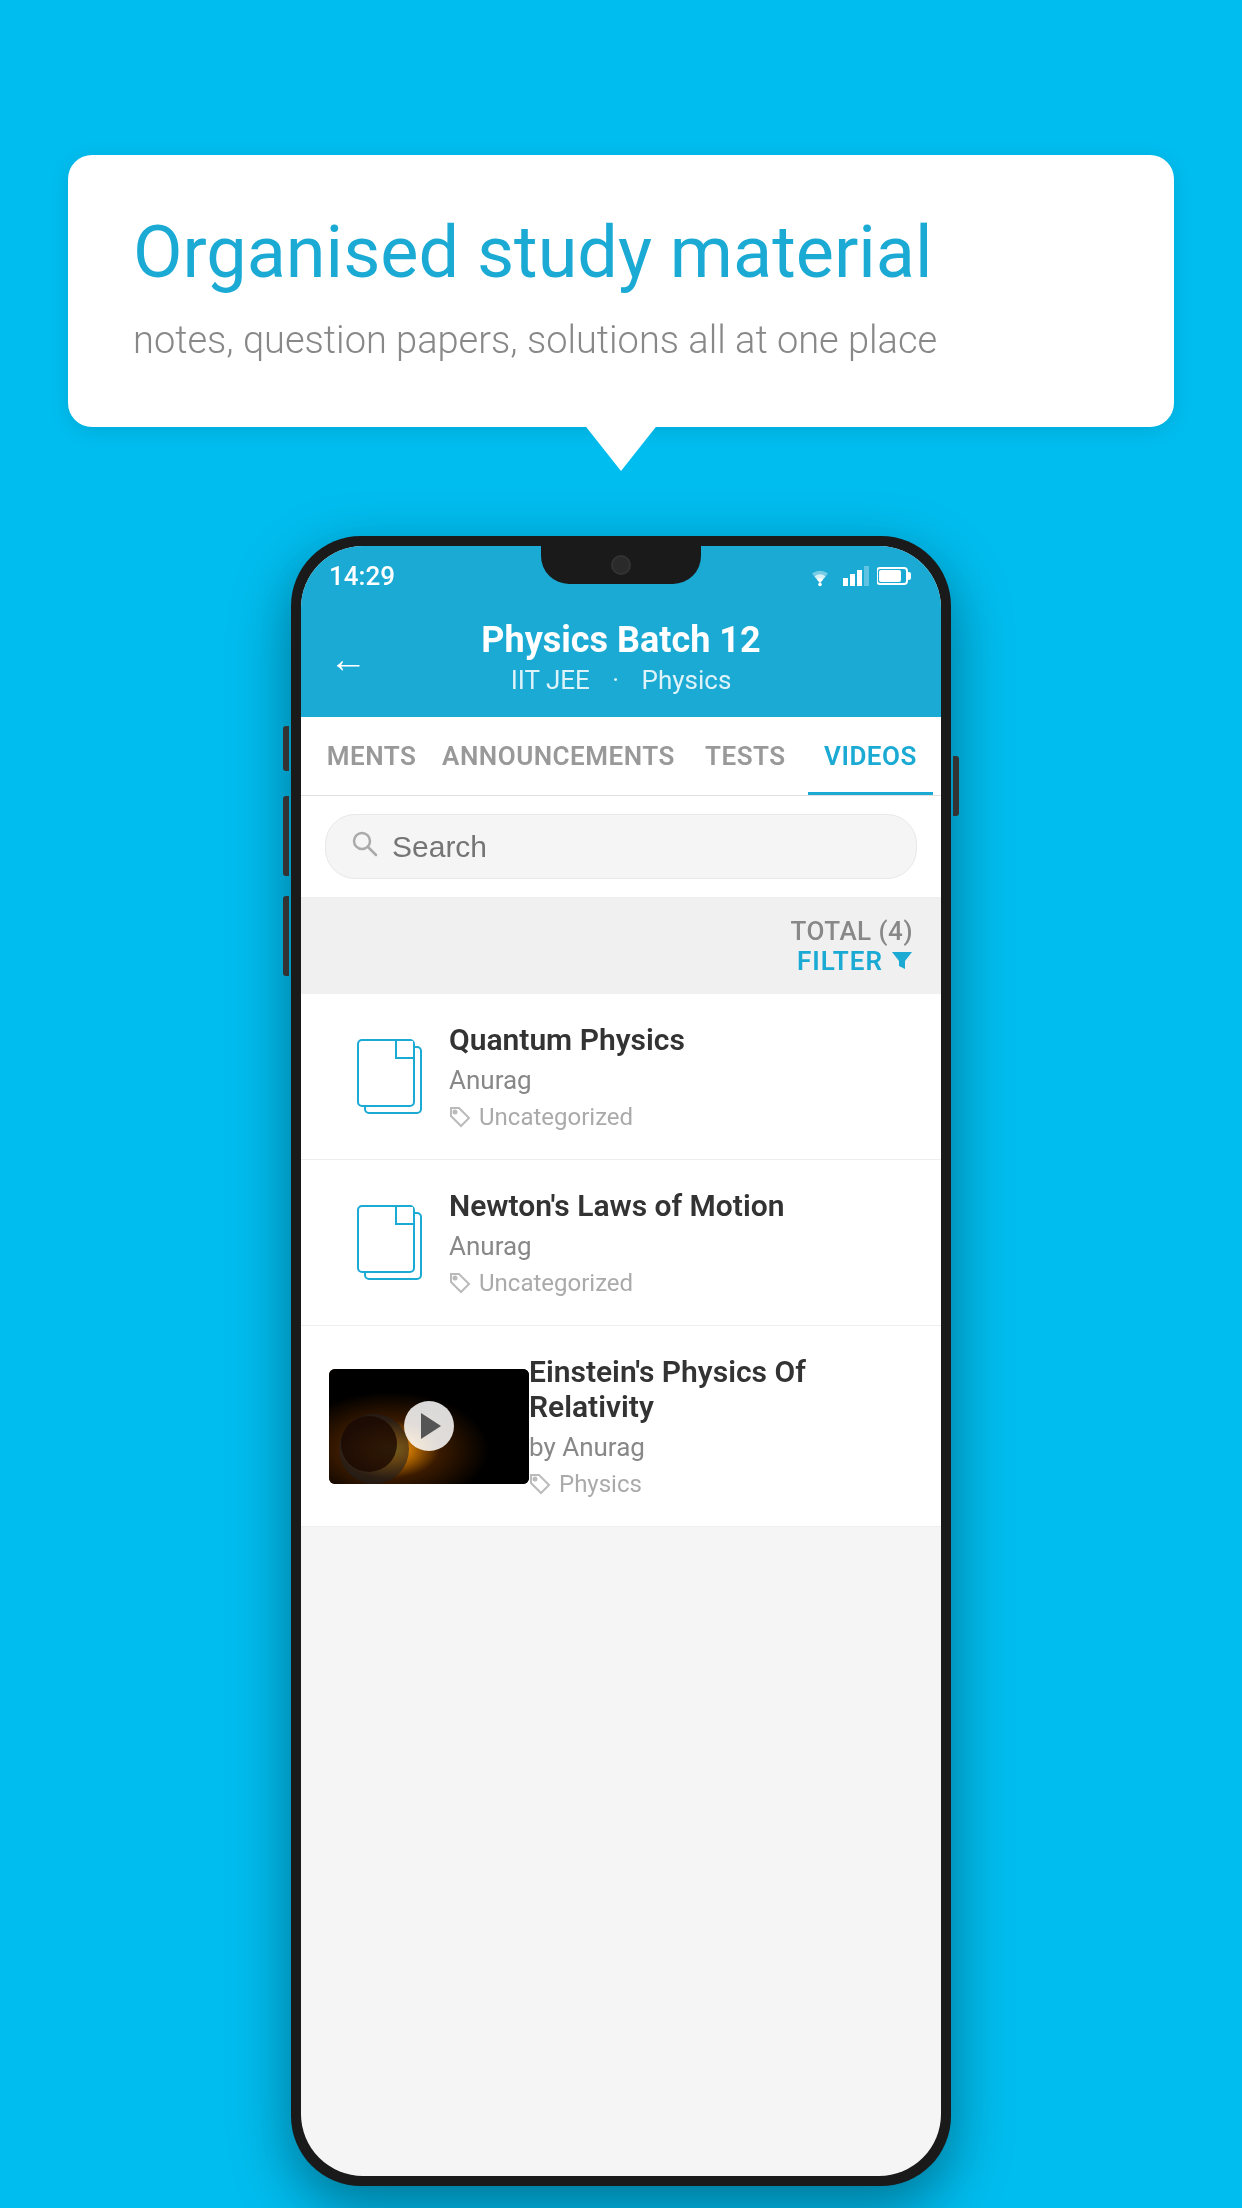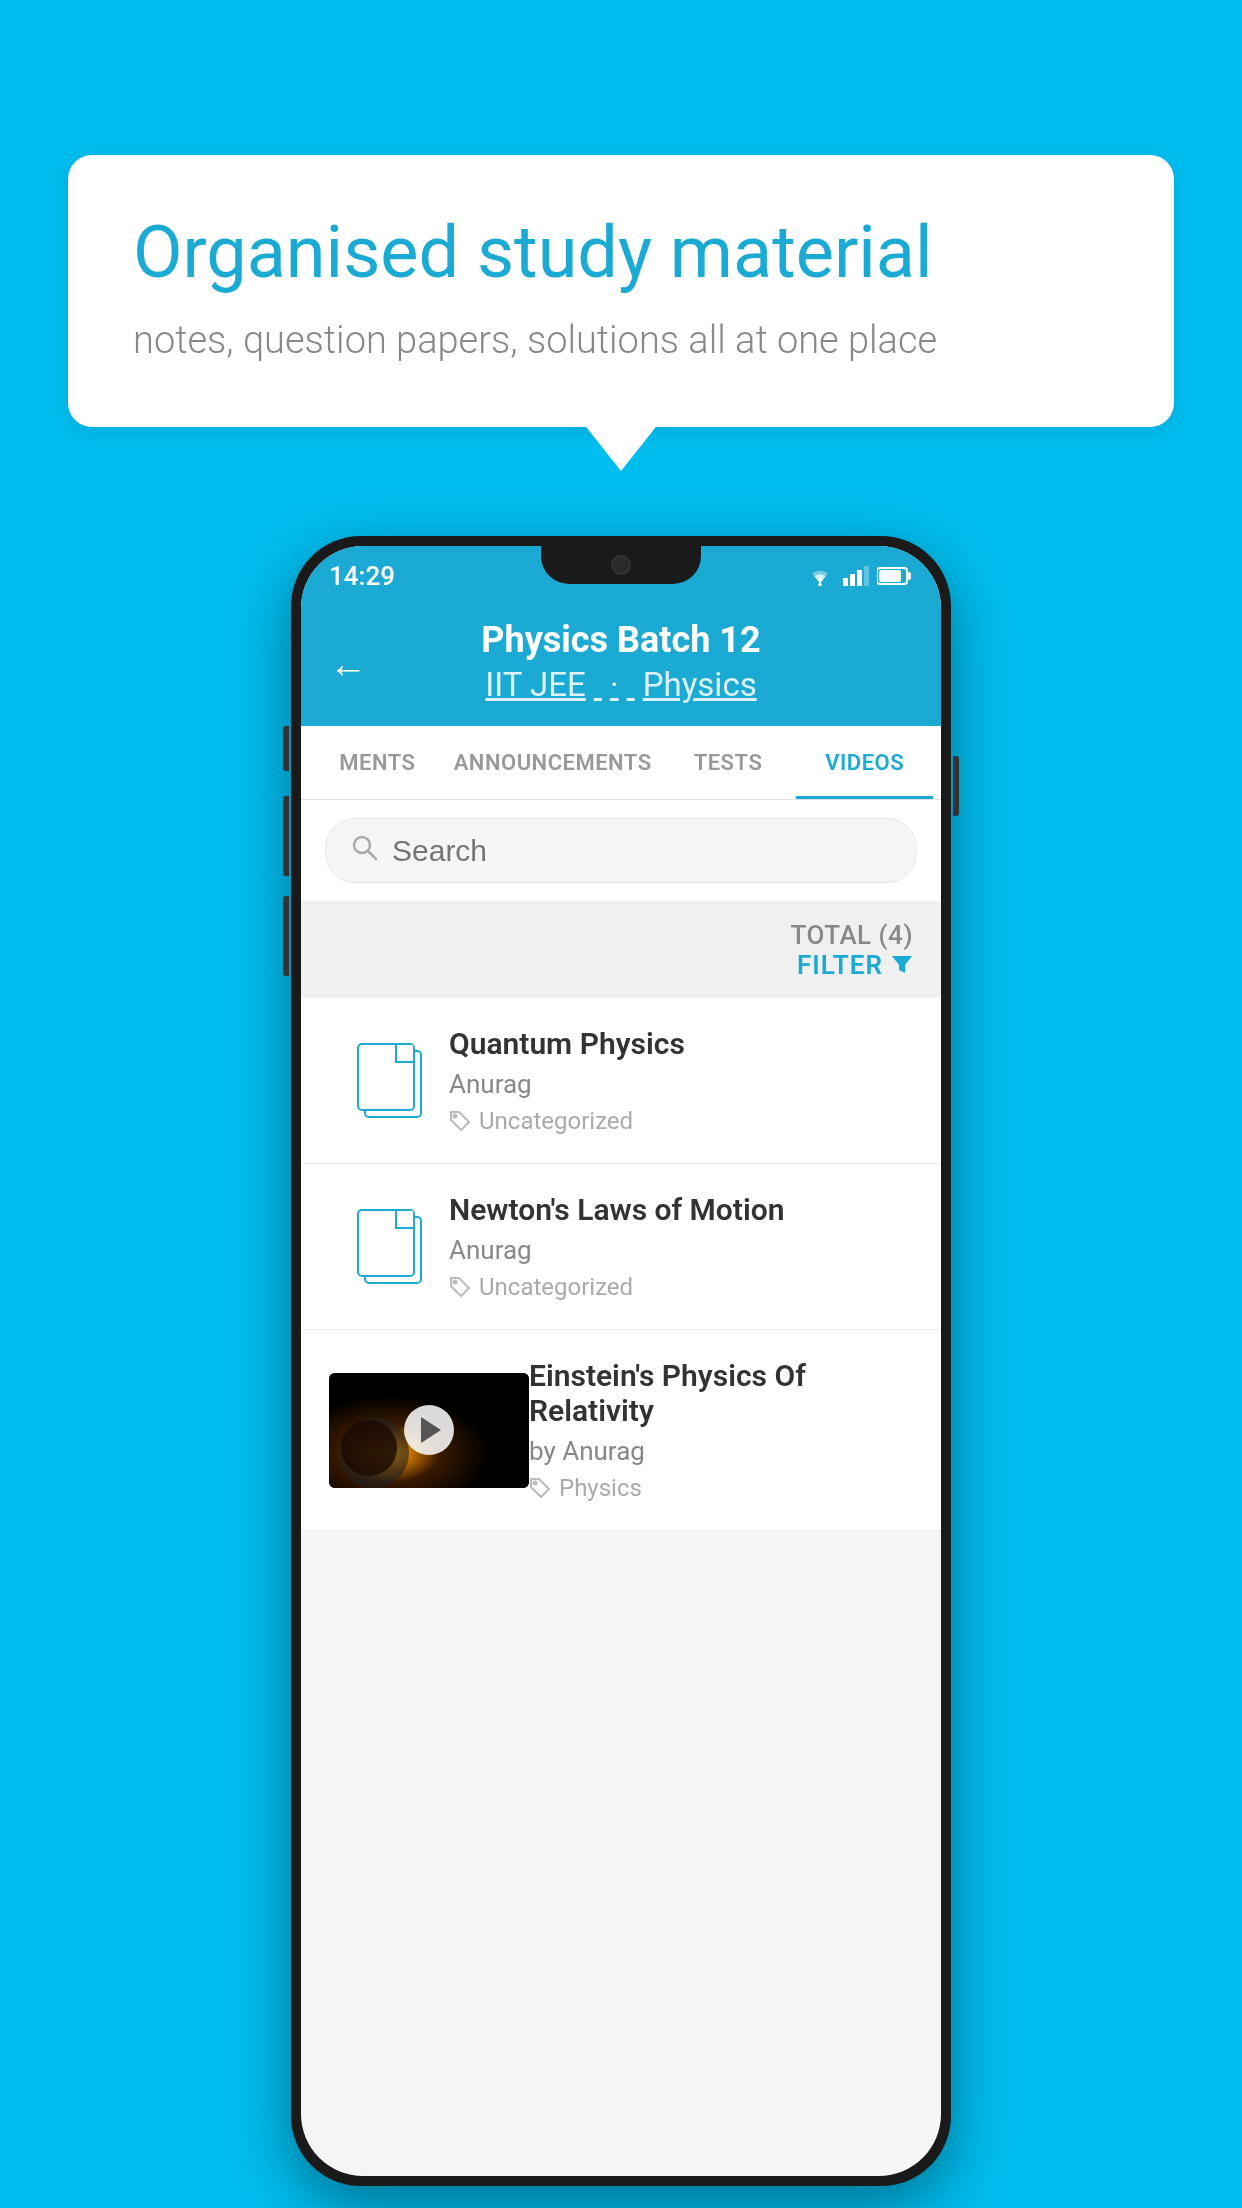--- a/index.html
+++ b/index.html
@@ -149,42 +149,41 @@
     }
 
     .header-title {
       color: white;
       font-size: 36px;
       font-weight: 700;
     }
 
     .header-subtitle {
       color: rgba(255,255,255,0.85);
-      font-size: 33px;
+      font-size: 26px;
       margin-top: 4px;
-      text-decoration: underline;
     }
 
     .header-subtitle span {
       margin: 0 8px;
     }
 
     
     .tabs-bar {
       background: white;
       display: flex;
       border-bottom: 1px solid #e0e0e0;
       padding: 0 8px;
     }
 
     .tab-item {
       flex: 1;
       text-align: center;
       padding: 24px 8px;
-      font-size: 22px;
+      font-size: 26px;
       font-weight: 600;
       color: #999;
       letter-spacing: 0.5px;
       cursor: pointer;
       position: relative;
       white-space: nowrap;
     }
 
     .tab-item.active {
       color: #1BAAD4;

